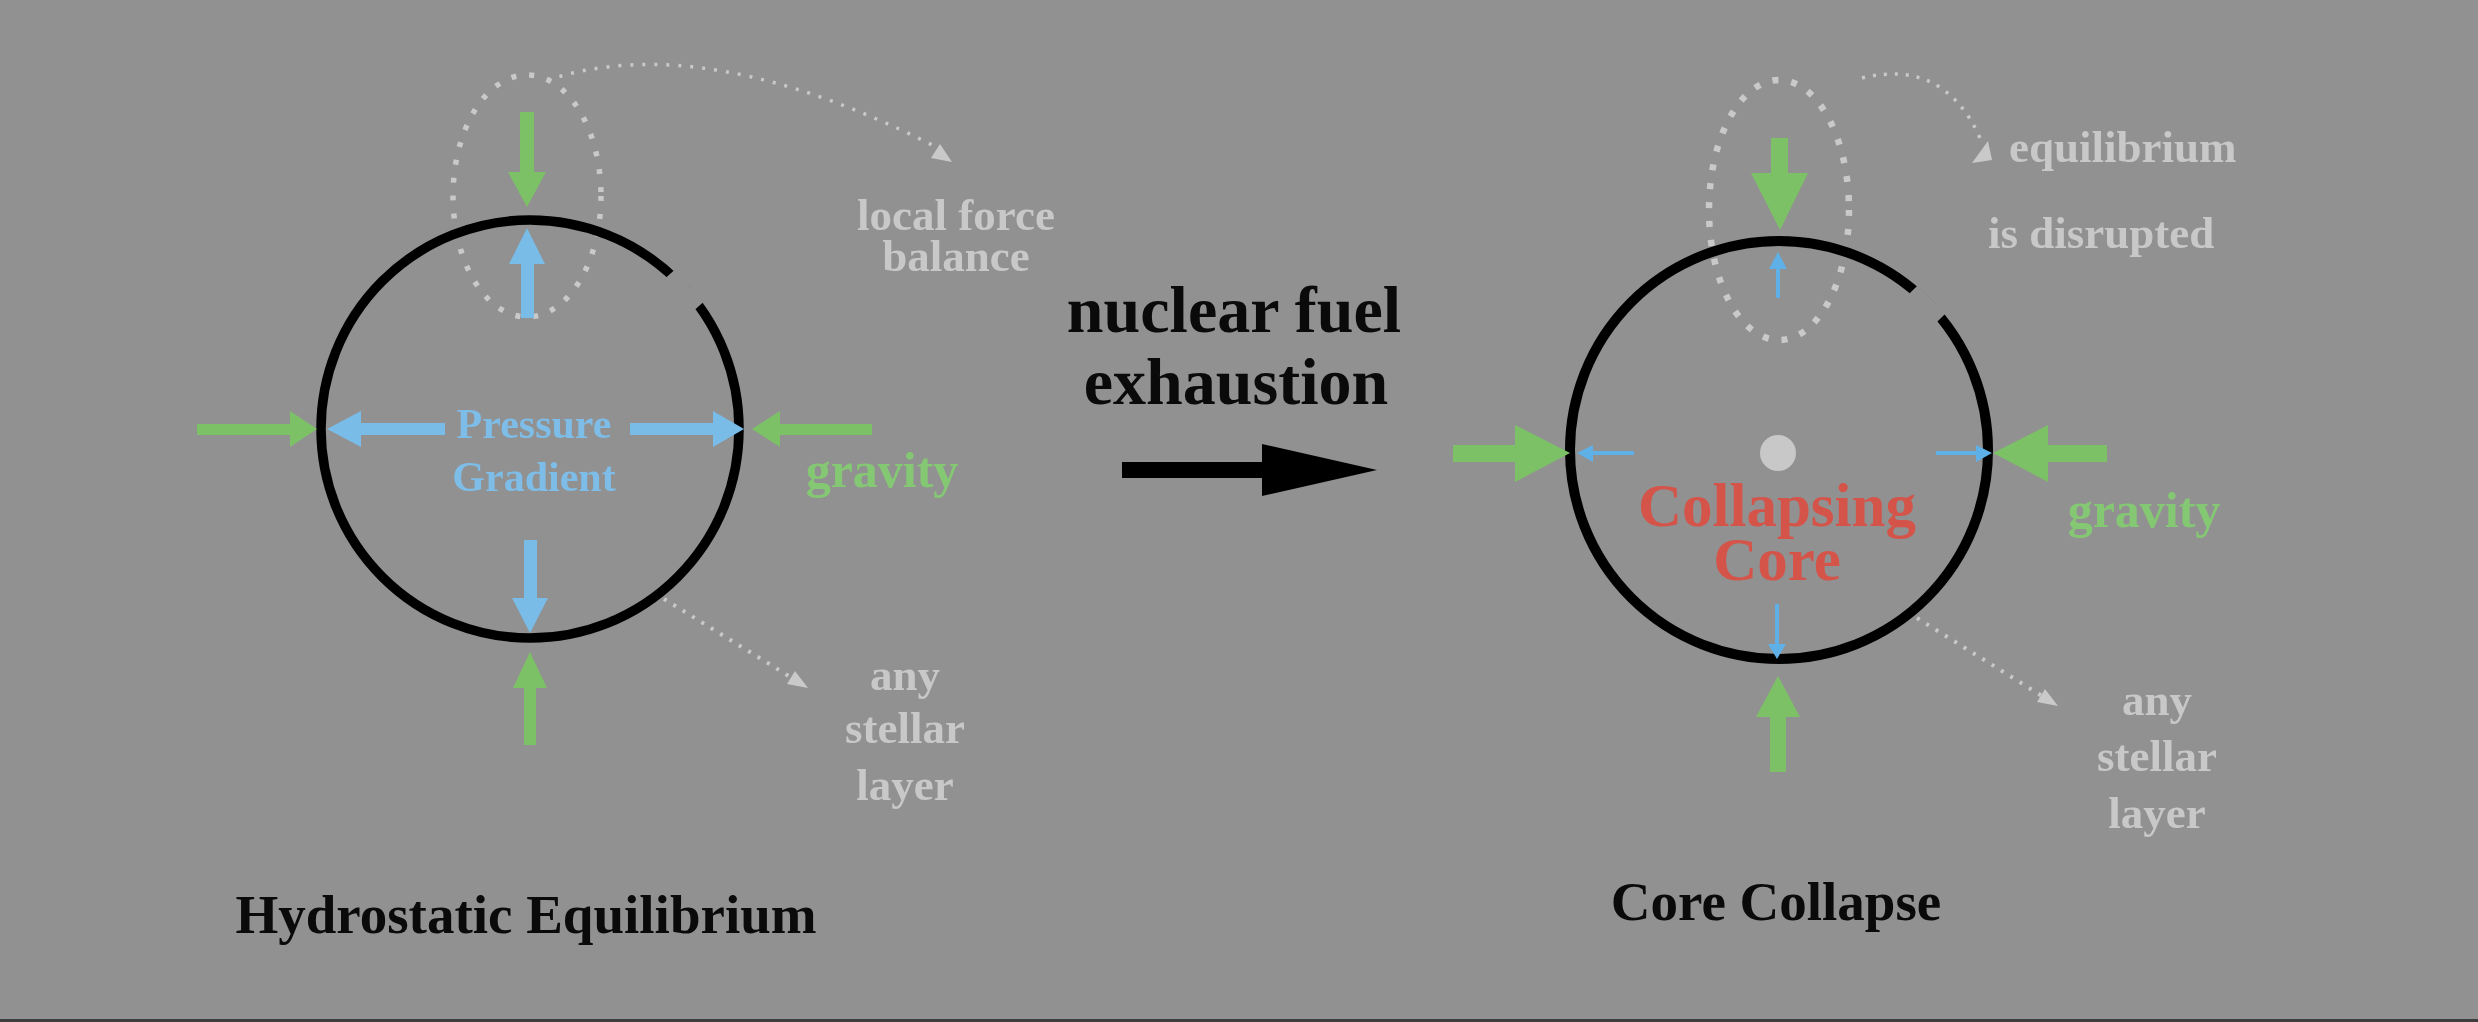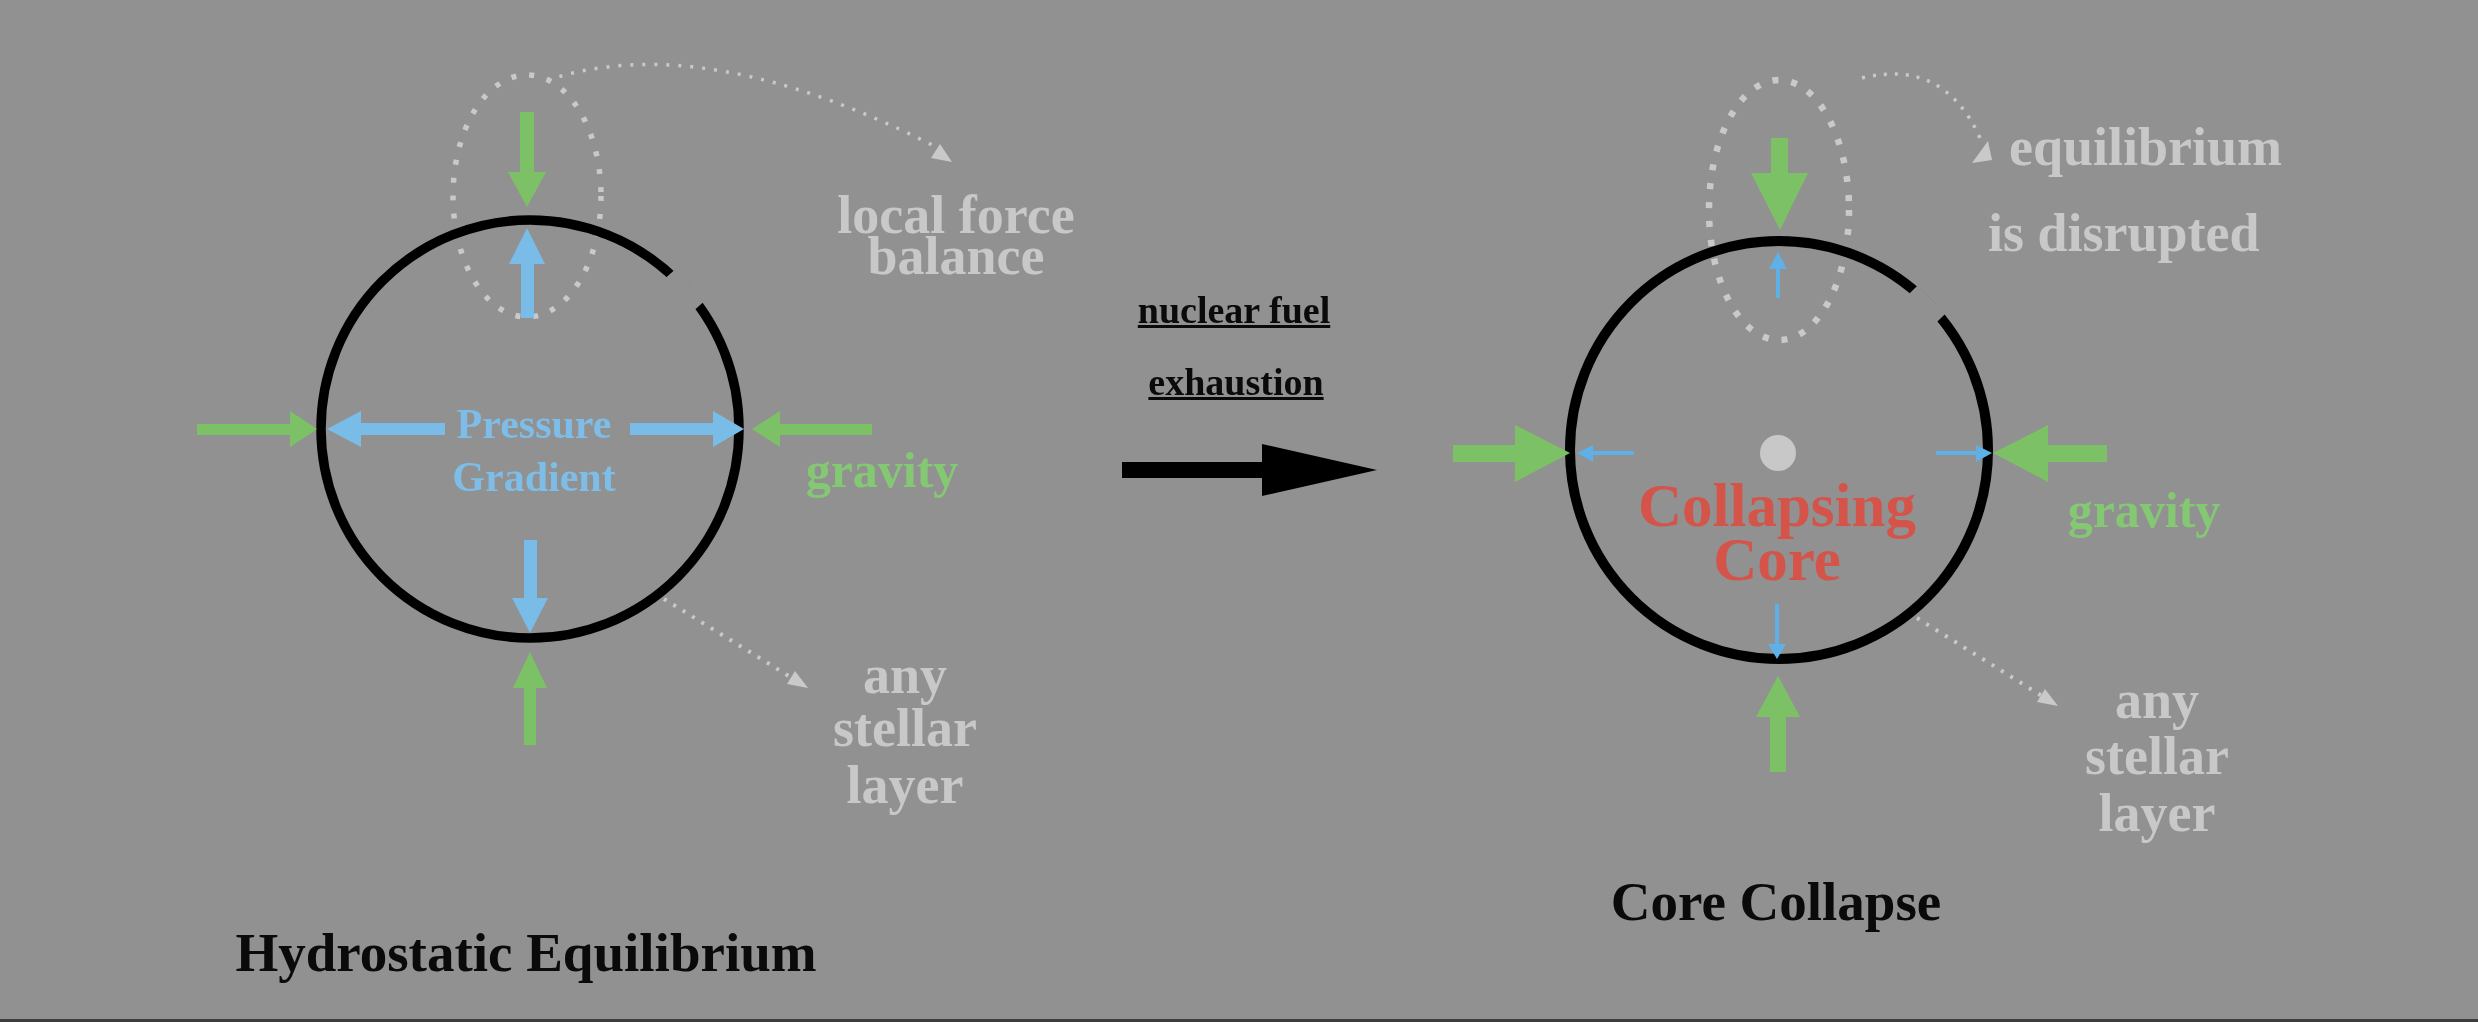--- a/index.html
+++ b/index.html
@@ -14,23 +14,23 @@
   .label{
     position:absolute;
     font-weight:bold;
     white-space:nowrap;
     transform:translate(-50%,-50%);
     line-height:1;
   }
   .label.left-anchor{transform:translateY(-50%);}
   .blue-text{color:#7dbde8;font-size:42px;}
   .green-text{color:#85c873;font-size:50px;}
-  .gray-text{color:#c8c8c8;font-size:54px;}
+  .gray-text{color:#c8c8c8;font-size:45px;}
   .red-text{color:#d5544a;font-size:61px;}
-  .black-caption{color:#0a0a0a;font-size:38px;text-decoration:underline;}
+  .black-caption{color:#0a0a0a;font-size:66px;}
   .panel-title{color:#0a0a0a;font-size:55px;}
   .bottom-edge{
     position:absolute;left:0;bottom:0;width:100%;height:3px;
     background:#3d3d3d;
   }
 </style>
 </head>
 <body>
 
 <div class="canvas">
@@ -120,21 +120,21 @@
   </svg>
 
   <div class="label blue-text" style="left:534px;top:424px;">Pressure</div>
   <div class="label blue-text" style="left:534px;top:477px;">Gradient</div>
   <div class="label green-text" style="left:882px;top:470px;">gravity</div>
   <div class="label gray-text" style="left:956px;top:215px;">local force</div>
   <div class="label gray-text" style="left:956px;top:256px;">balance</div>
   <div class="label gray-text" style="left:905px;top:675px;">any</div>
   <div class="label gray-text" style="left:905px;top:728px;">stellar</div>
   <div class="label gray-text" style="left:905px;top:785px;">layer</div>
-  <div class="label panel-title" style="left:526px;top:952px;">Hydrostatic Equilibrium</div>
+  <div class="label panel-title" style="left:526px;top:914px;">Hydrostatic Equilibrium</div>
 
   <div class="label black-caption" style="left:1234px;top:310px;">nuclear fuel</div>
   <div class="label black-caption" style="left:1236px;top:382px;">exhaustion</div>
 
   <div class="label red-text" style="left:1777px;top:505px;">Collapsing</div>
   <div class="label red-text" style="left:1777px;top:559px;">Core</div>
   <div class="label green-text" style="left:2144px;top:510px;">gravity</div>
   <div class="label gray-text left-anchor" style="left:2009px;top:147px;">equilibrium</div>
   <div class="label gray-text left-anchor" style="left:1988px;top:201px;margin-top:32px;">is disrupted</div>
   <div class="label gray-text" style="left:2157px;top:700px;">any</div>

